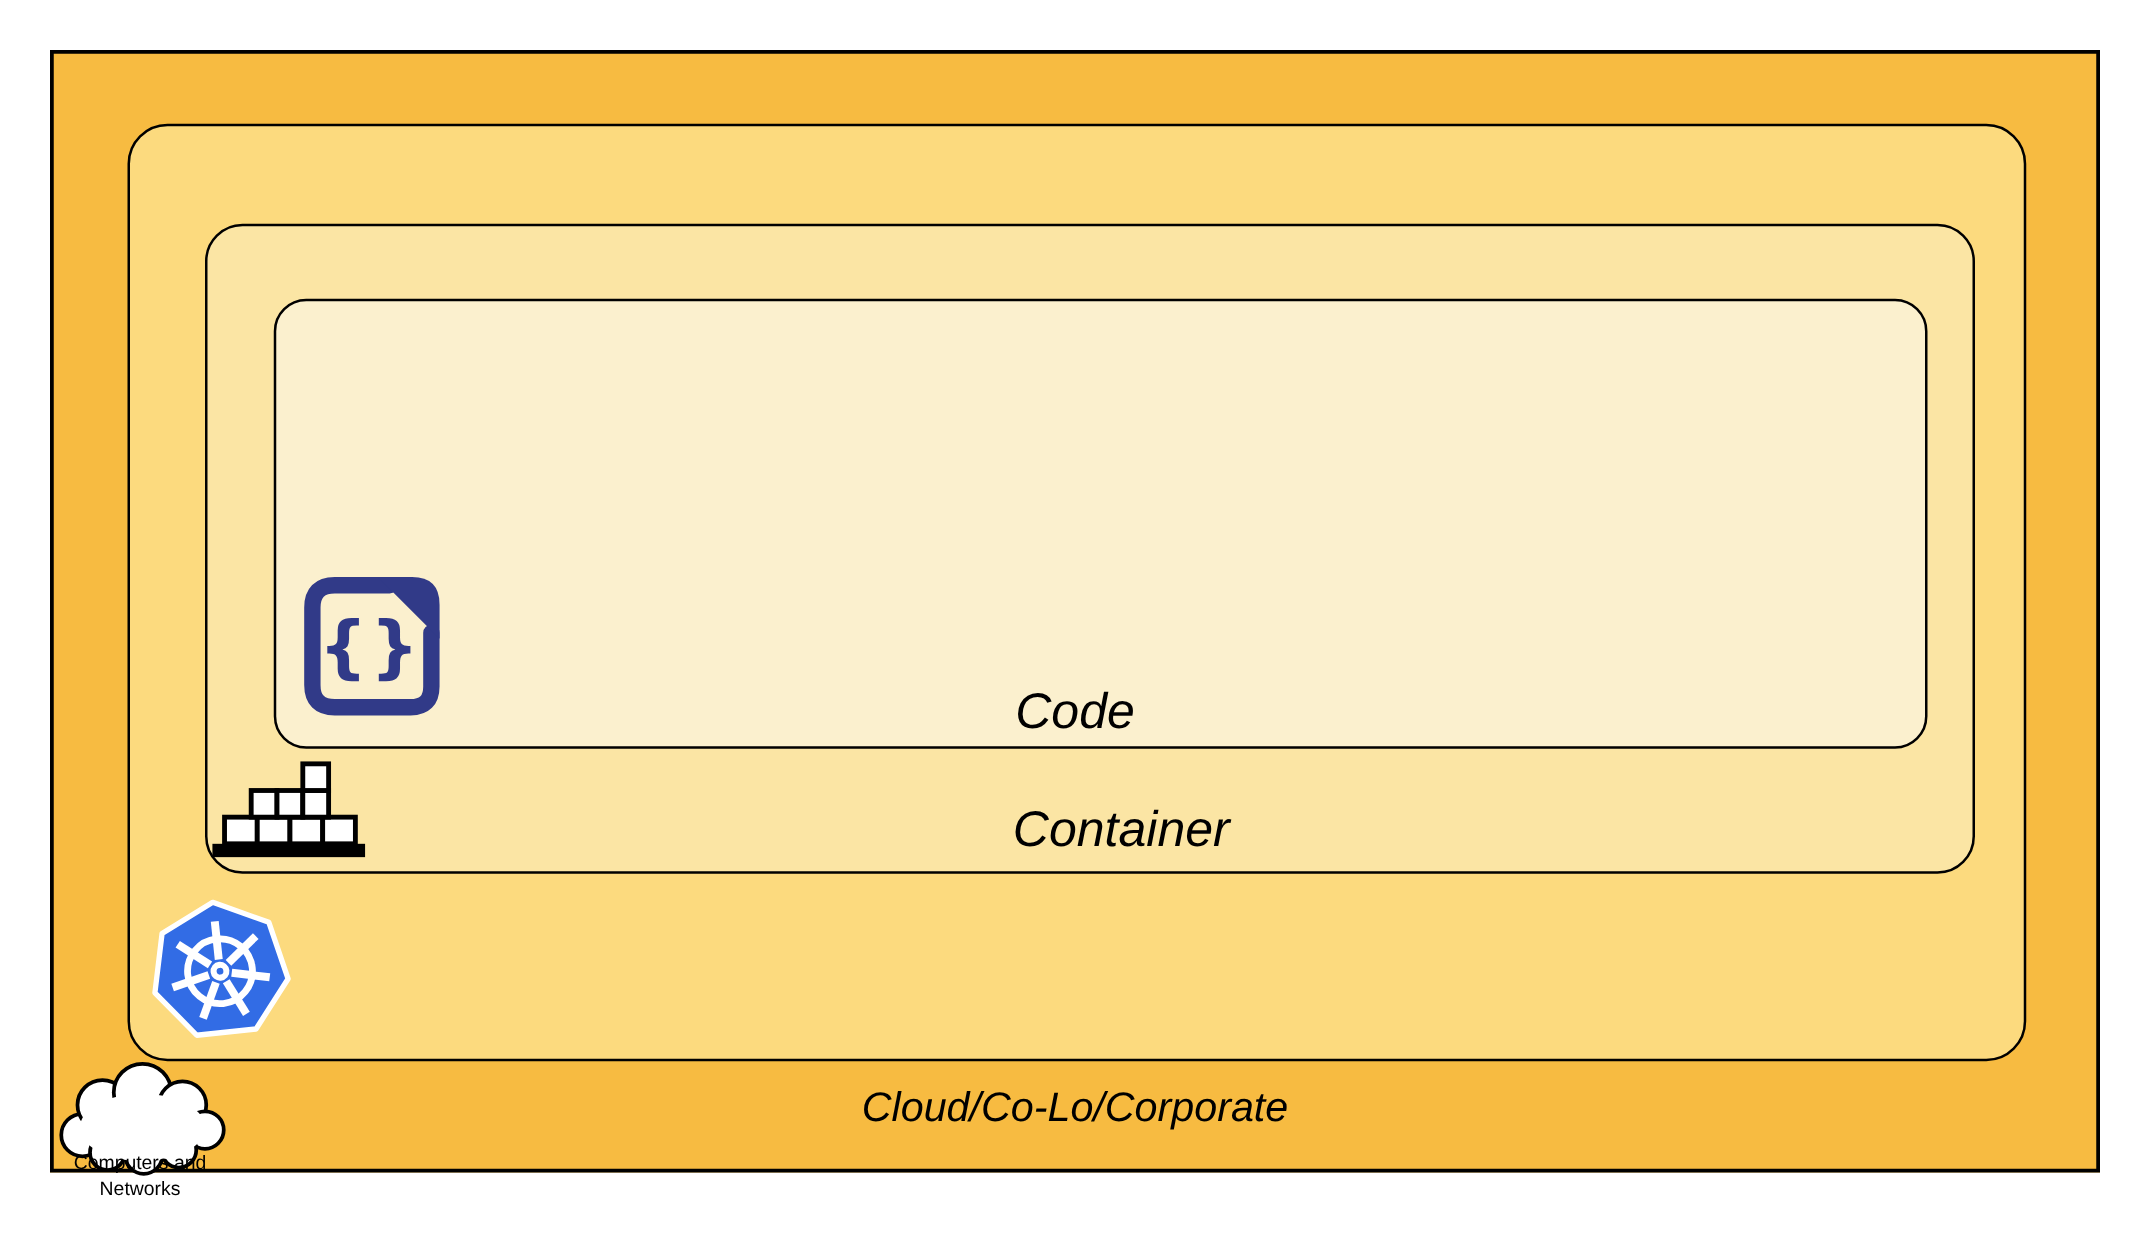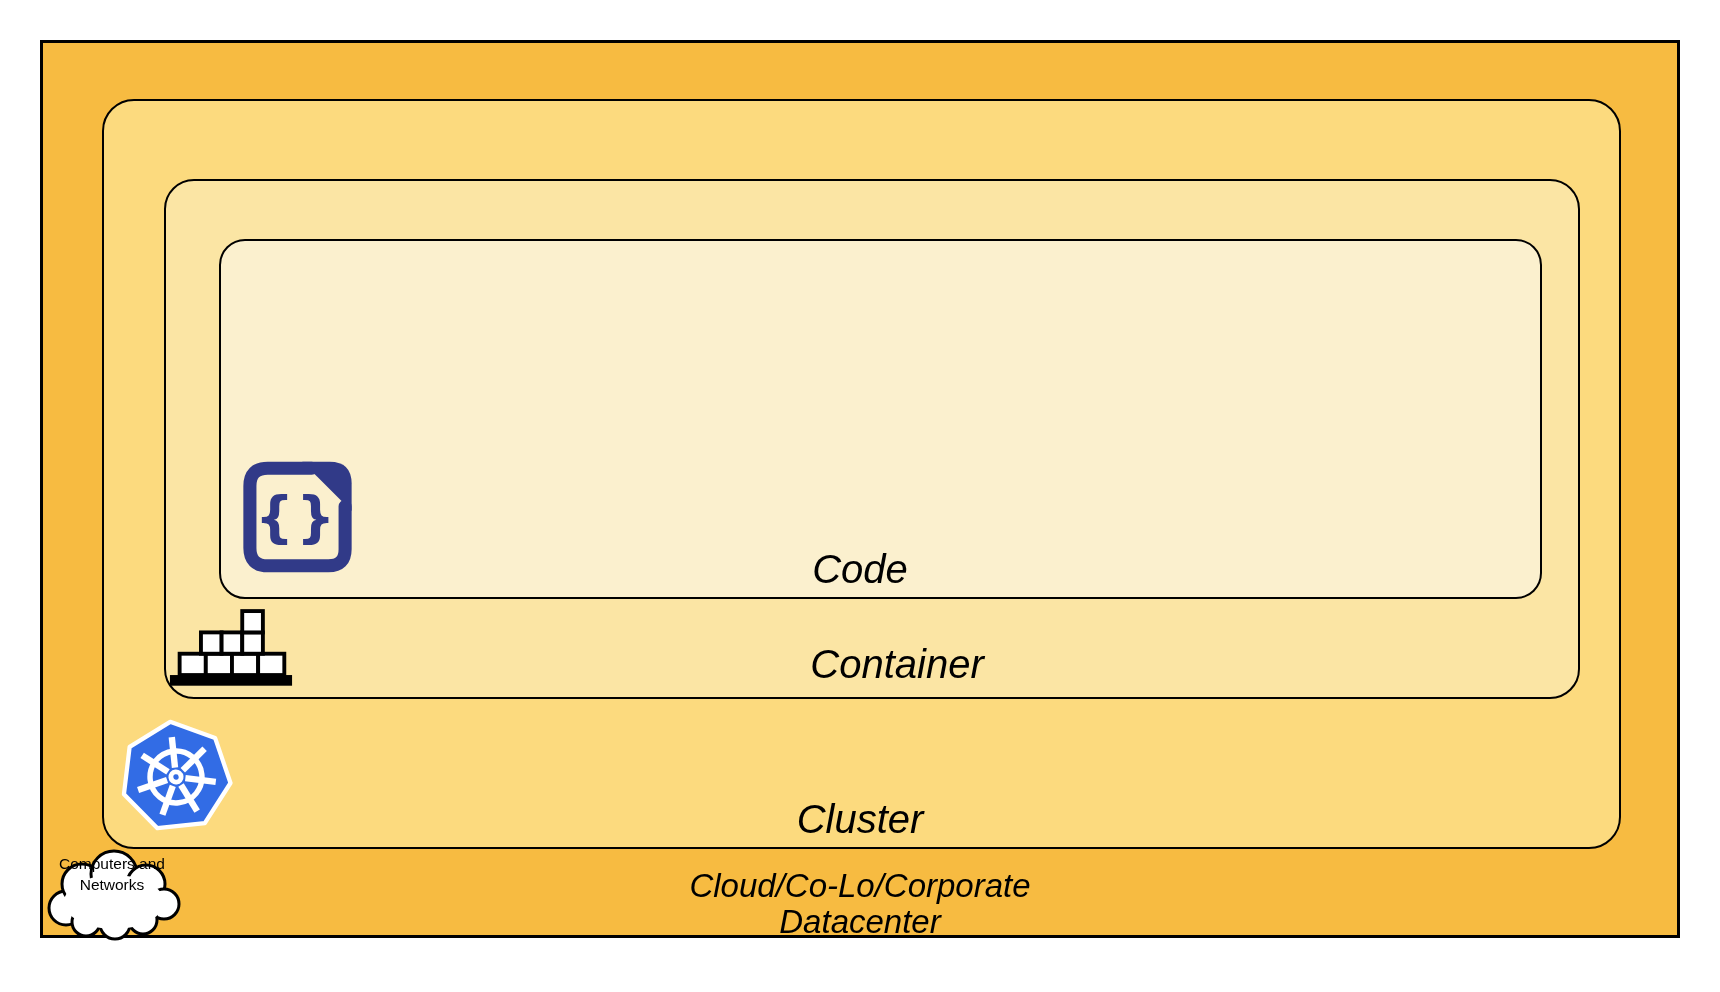--- a/index.html
+++ b/index.html
@@ -53,21 +53,21 @@
   .codefile-stroke { fill: none; stroke: var(--code-icon, #313A88); stroke-width: 11; stroke-linecap: round; stroke-linejoin: round; }
   .codefile-fill   { fill: var(--code-icon, #313A88); }
   .codefile-braces { fill: var(--code-icon, #313A88); font-family: "DejaVu Sans", sans-serif; font-weight: bold; font-size: 46px; letter-spacing: 2px; }
   .stack-block { fill: var(--icon-white, #fff); stroke: var(--outline, #000); stroke-width: 4; }
   .stack-base  { fill: var(--outline, #000); }
   .k8s-hept  { fill: var(--kubernetes-blue, #326CE5); stroke: var(--icon-white, #fff); stroke-width: 3.6; stroke-linejoin: round; }
   .k8s-wheel { stroke: var(--icon-white, #fff); fill: none; }
   .cloud-bump { fill: var(--icon-white, #fff); stroke: var(--outline, #000); stroke-width: 3; }
   .cloud-core { fill: var(--icon-white, #fff); }
   .cloud-text {
-    position: absolute; left: 36px; top: 853px; width: 152px;
+    position: absolute; left: 36px; top: 920px; width: 152px;
     text-align: center; font-size: 15.5px; line-height: 21px; color: #000;
   }
 </style>
 </head>
 <body>
 
 <div class="canvas">
 
   <div class="layer layer-datacenter"></div>
   <div class="layer layer-cluster"></div>
@@ -121,19 +121,17 @@
     <circle class="cloud-bump" cx="50" cy="80" r="14"></circle>
     <ellipse class="cloud-core" cx="78" cy="60" rx="50" ry="27"></ellipse>
   </svg>
   <div class="cloud-text">
     <span>Computers and</span>
     <span>Networks</span>
   </div>
 
   <div class="diagram-label label-code">Code</div>
   <div class="diagram-label label-container">Container</div>
-  <div class="diagram-label label-cluster">Cluster</div>
   <div class="diagram-label label-datacenter">
     <span>Cloud/Co-Lo/Corporate</span>
-    <span>Datacenter</span>
   </div>
 
 </div>
 
 </body></html>

